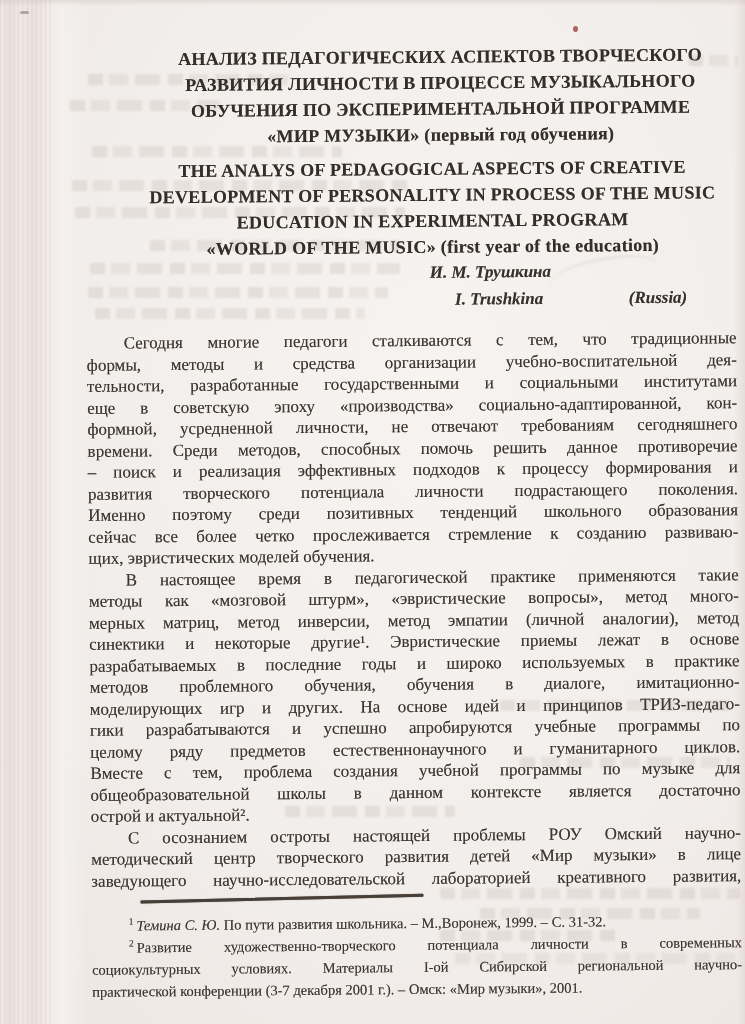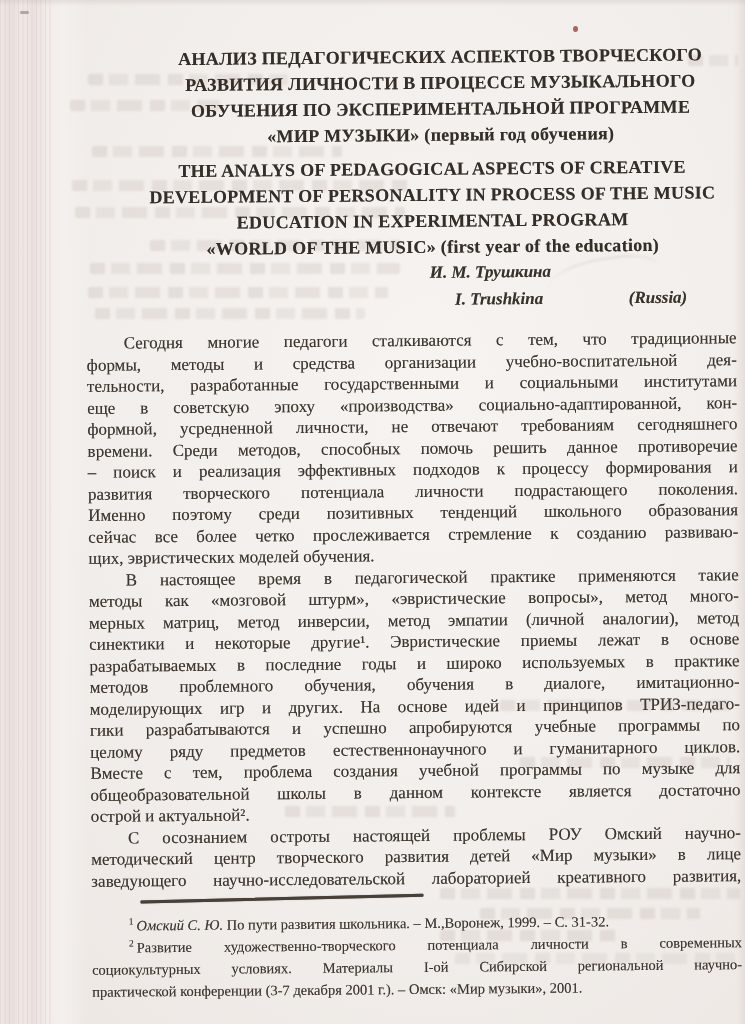--- a/index.html
+++ b/index.html
@@ -163,21 +163,21 @@
 
       <div class="bline ind">С осознанием остроты настоящей проблемы РОУ Омский научно-</div>
       <div class="bline">методический центр творческого развития детей «Мир музыки» в лице</div>
       <div class="bline">заведующего научно-исследовательской лабораторией креативного развития,</div>
     </div>
 
     <div class="sep"></div>
 
     <div class="footnotes">
       <div class="fnline lastline ind">
-        <sup class="fnm">1</sup><span class="fn-it">Омский С. Ю.</span> <span>По пути развития школьника. – М.,Воронеж, 1999. – С. 31-32.</span>
+        <sup class="fnm">1</sup><span class="fn-it">Темина С. Ю.</span> <span>По пути развития школьника. – М.,Воронеж, 1999. – С. 31-32.</span>
       </div>
       <div class="fnline ind">
         <sup class="fnm">2</sup><span>Развитие художественно-творческого потенциала личности в современных</span>
       </div>
       <div class="fnline">социокультурных условиях. Материалы I-ой Сибирской региональной научно-</div>
       <div class="fnline lastline">практической конференции (3-7 декабря 2001 г.). – Омск: «Мир музыки», 2001.</div>
     </div>
 
   </div>
 </div>

